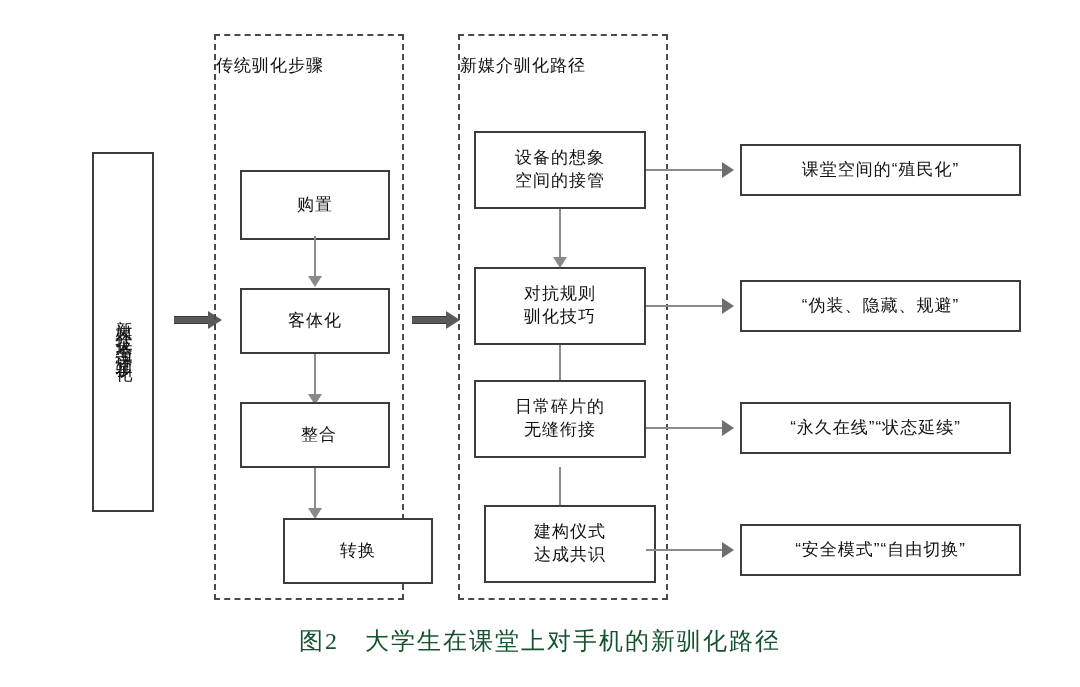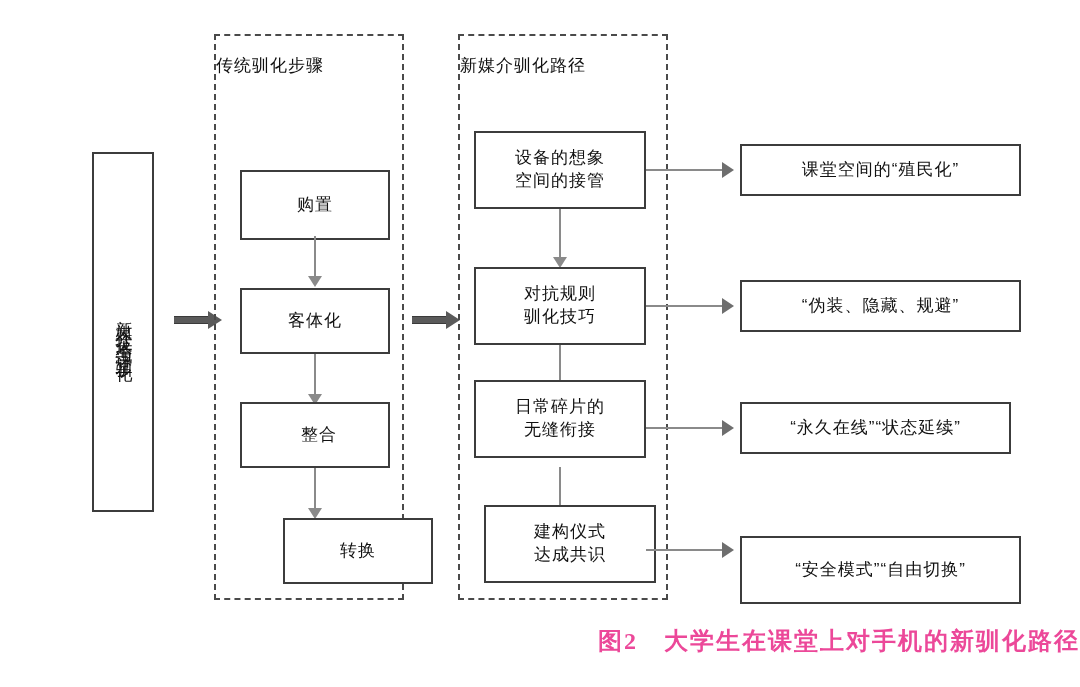--- a/index.html
+++ b/index.html
@@ -118,26 +118,26 @@
     border-bottom: 9px solid transparent;
     border-left: 14px solid #5a5a5a;
   }
 
   
   #caption {
     position: absolute;
     left: 0;
     right: 0;
     top: 625px;
-    text-align: right;
+    text-align: center;
     font-family: "Liberation Serif", "DejaVu Serif", serif;
     font-size: 24px;
     letter-spacing: 2px;
-    color: #ec4899;
-    font-weight: 700;
+    color: #14532d;
+    font-weight: 400;
   }
 </style>
 </head>
 <body>
 
 <div id="figure-root">
 
   <div class="node vertical" style="left:92px; top:152px; width:62px; height:360px;">
     <span class="label">新媒介技术与课堂驯化</span>
   </div>
@@ -225,19 +225,19 @@
   </div>
 
   <div class="node" style="left:740px; top:280px; width:281px; height:52px;">
     <span class="label">“伪装、隐藏、规避”</span>
   </div>
 
   <div class="node" style="left:740px; top:402px; width:271px; height:52px;">
     <span class="label">“永久在线”“状态延续”</span>
   </div>
 
-  <div class="node" style="left:740px; top:536px; width:281px; height:68px;">
+  <div class="node" style="left:740px; top:524px; width:281px; height:52px;">
     <span class="label">“安全模式”“自由切换”</span>
   </div>
 
   <div id="caption">图2　大学生在课堂上对手机的新驯化路径</div>
 
 </div>
 
 </body></html>

